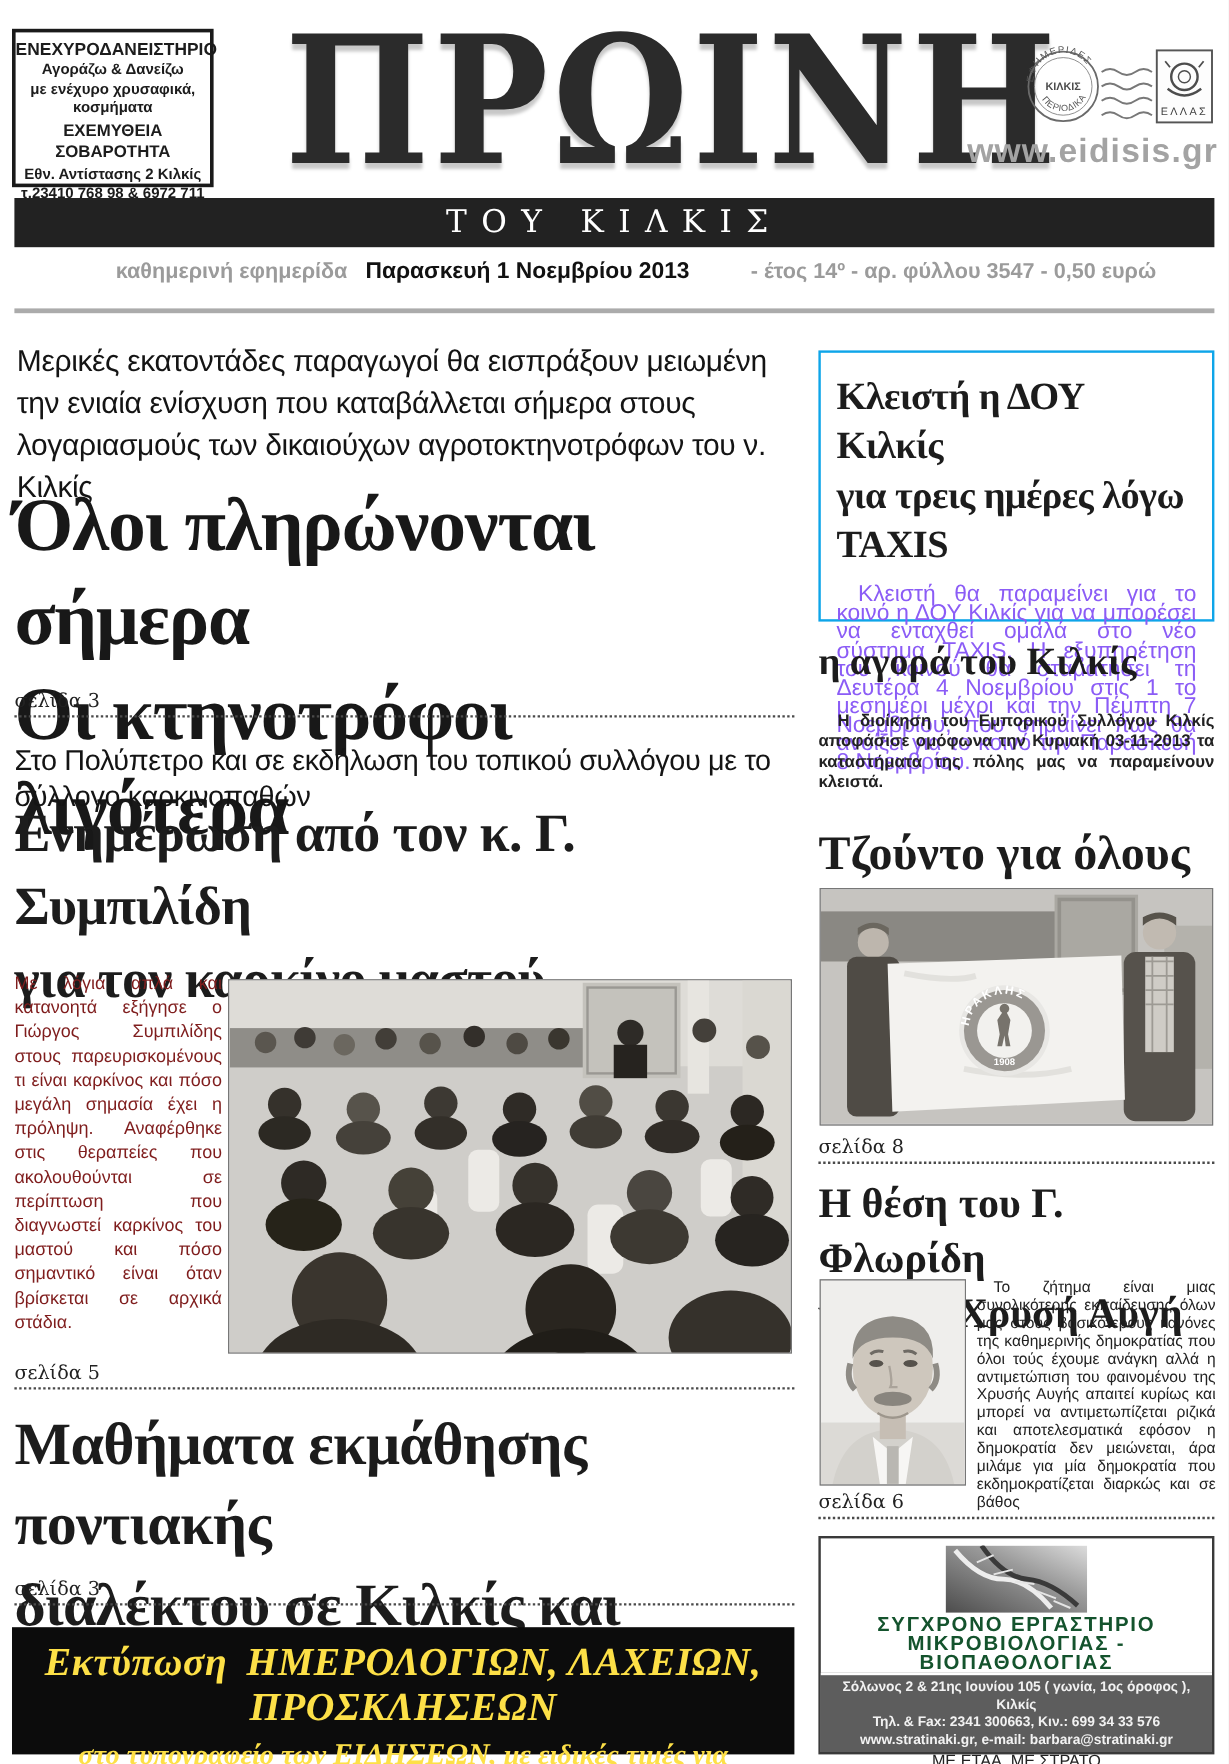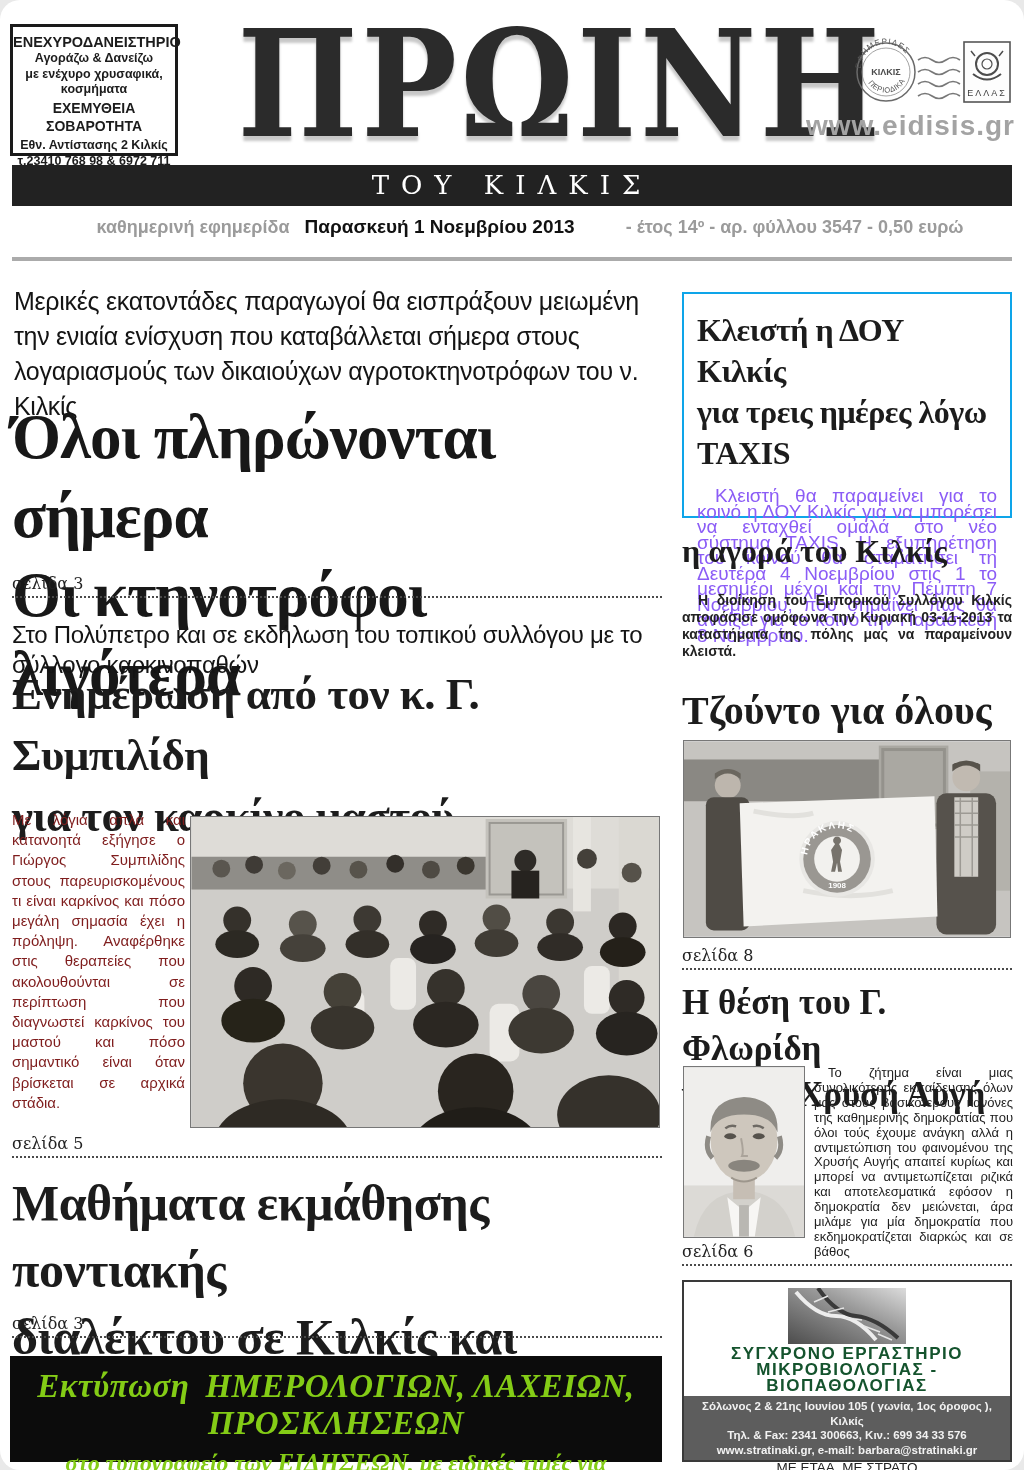--- a/index.html
+++ b/index.html
@@ -1,21 +1,20 @@
 <!DOCTYPE html>
 <html><head>
 <meta charset="utf-8">
 <style>
   * { margin:0; padding:0; box-sizing:border-box; }
   html,body { background:#e9e9e9; }
   .page {
     position:relative; width:1024px; height:1470px; margin:0 auto;
     background:#ffffff; overflow:hidden; color:#1c1c1c;
     font-family:"Liberation Sans", sans-serif;
-    border-radius:20px;
   }
   .abs { position:absolute; }
 
   
   .pawn-ad {
     left:10px; top:24px; width:168px; height:132px;
     border:3px solid #1a1a1a; background:#fff; text-align:center;
     padding-top:6px; font-weight:bold; line-height:1.25;
   }
   .pawn-title { font-size:14.5px; letter-spacing:0; }
@@ -83,21 +82,21 @@
   .audience-photo { left:190px; top:816px; width:470px; height:312px; }
   .pageref-2 { left:12px; top:1134px; width:650px; }
   .pontic-headline {
     left:12px; top:1170px; width:655px;
     font-size:50px; line-height:67px; letter-spacing:-0.5px;
   }
   .pageref-3 { left:12px; top:1314px; width:650px; }
 
   .print-ad {
     left:10px; top:1356px; width:652px; height:106px;
-    background:#0c0c0c; color:#84cc16; text-align:center;
+    background:#0c0c0c; color:#fde047; text-align:center;
     font-family:"Liberation Serif", serif; font-style:italic; font-weight:bold;
   }
   .print-ad-l1 { margin-top:12px; font-size:33px; letter-spacing:0.5px; }
   .print-ad-l1 .lead { margin-right:16px; }
   .print-ad-l2 { margin-top:7px; font-size:23.5px; }
   .print-ad-l2 .brand { text-decoration:underline; font-size:25px; }
 
   
   .taxis-box {
     left:682px; top:292px; width:330px; height:226px;

